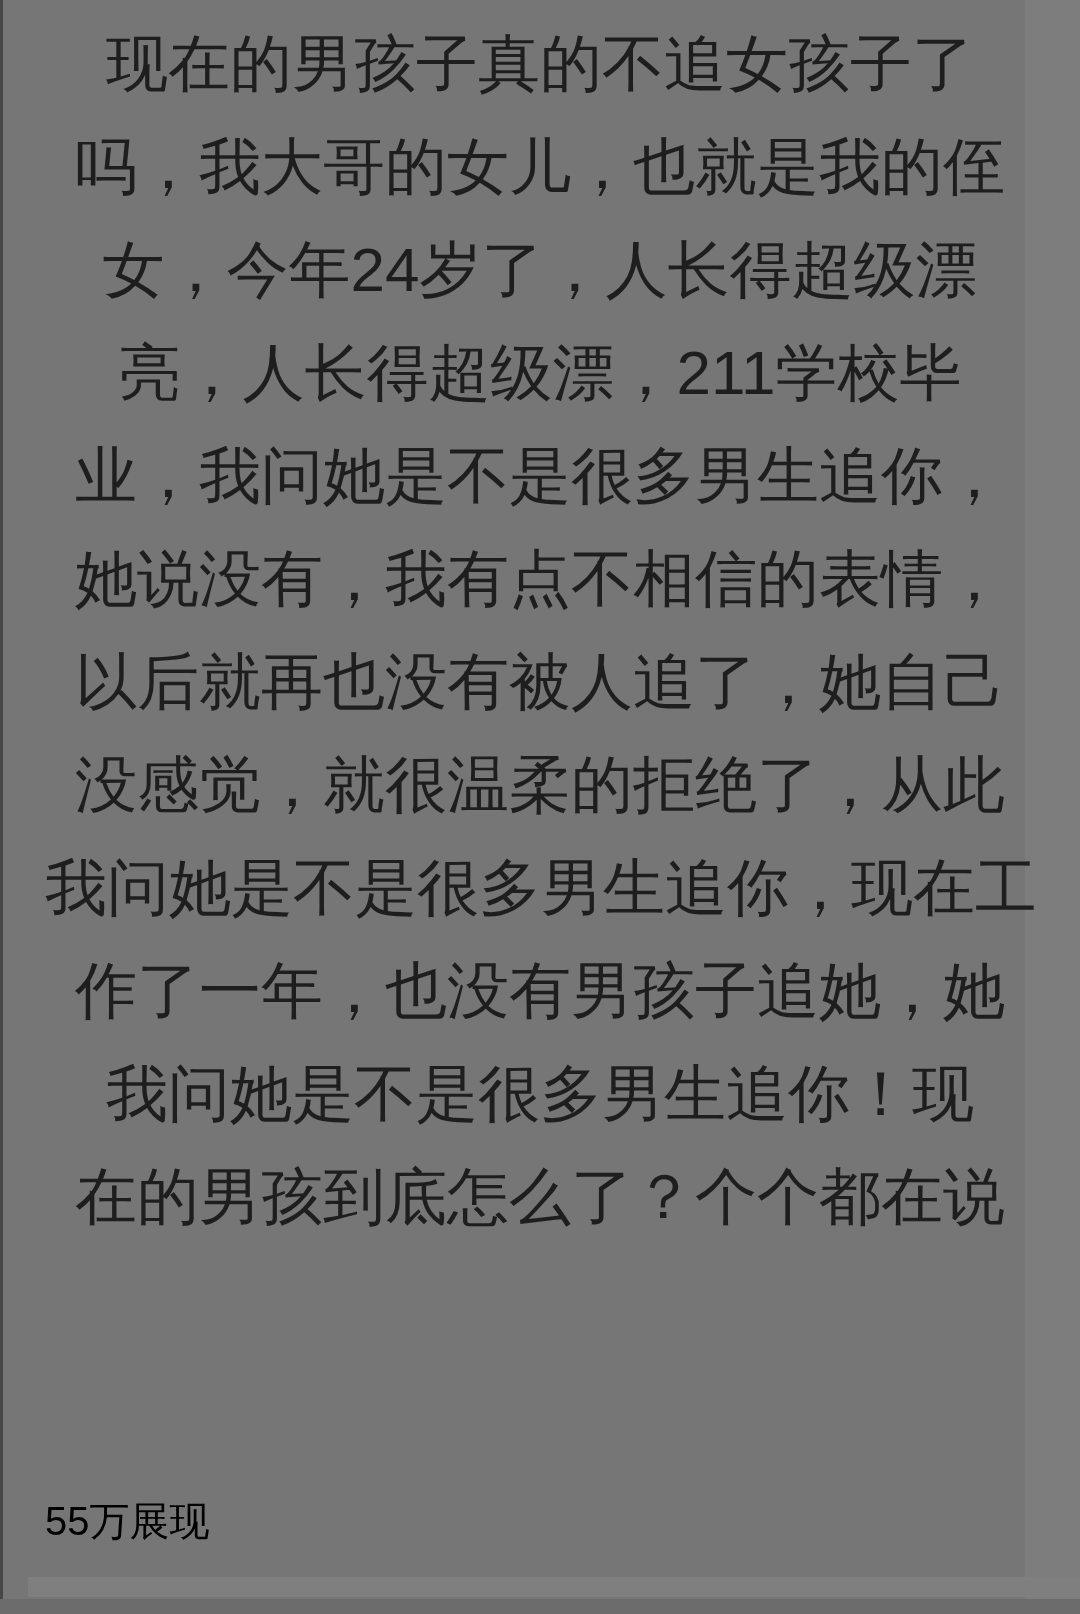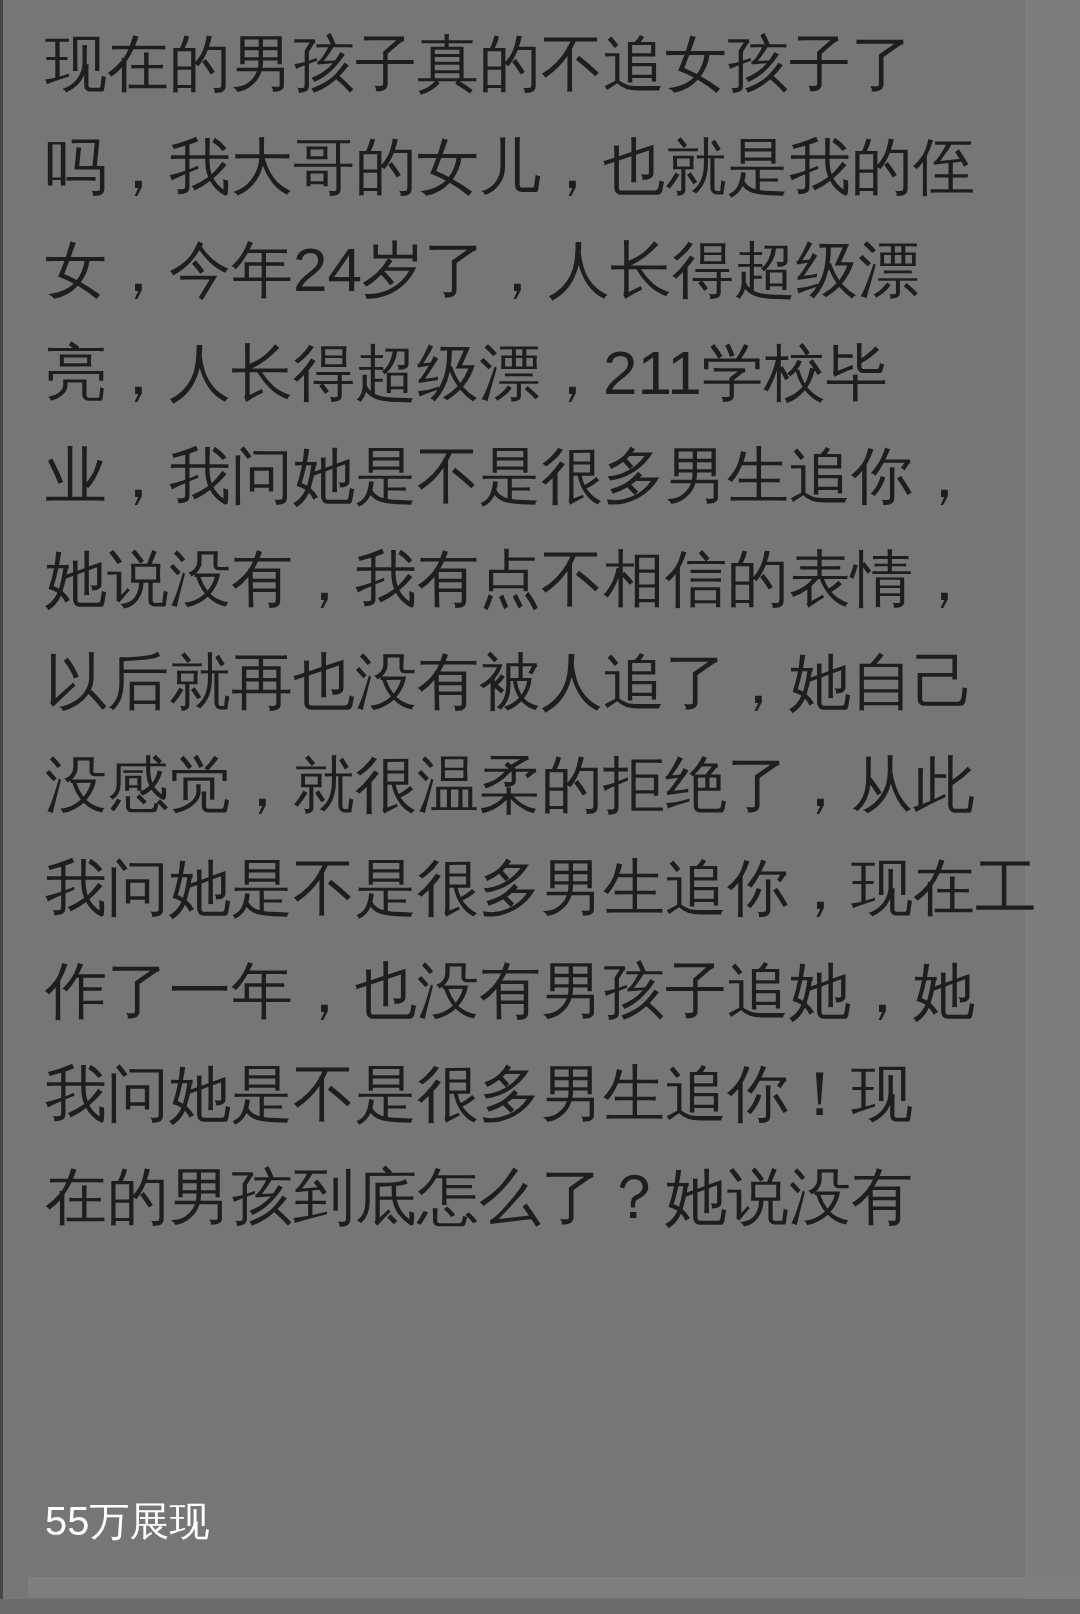--- a/index.html
+++ b/index.html
@@ -44,36 +44,37 @@
     right: 0;
     bottom: 0;
     height: 15px;
     background: #6c6c6c;
   }
   .post-body {
     position: absolute;
     left: 45px;
     top: 12px;
     width: 990px;
+    text-align: center;
   }
   .post-line {
     font-size: 62px;
     line-height: 103px;
     color: #1e1e1e;
     letter-spacing: 0px;
     white-space: nowrap;
     font-weight: 400;
   }
   .impressions {
     position: absolute;
     left: 45px;
     top: 1498px;
     font-size: 40px;
     line-height: 46px;
-    color: #ffffff;
+    color: #000000;
   }
 </style>
 </head>
 <body>
 
 <div class="left-edge-line"></div>
 <div class="right-strip"></div>
 <div class="bottom-band-light"></div>
 <div class="bottom-band-dark"></div>
 
@@ -82,16 +83,16 @@
   <div class="post-line">吗，我大哥的女儿，也就是我的侄</div>
   <div class="post-line">女，今年24岁了，人长得超级漂</div>
   <div class="post-line">亮，人长得超级漂，211学校毕</div>
   <div class="post-line">业，我问她是不是很多男生追你，</div>
   <div class="post-line">她说没有，我有点不相信的表情，</div>
   <div class="post-line">以后就再也没有被人追了，她自己</div>
   <div class="post-line">没感觉，就很温柔的拒绝了，从此</div>
   <div class="post-line">我问她是不是很多男生追你，现在工</div>
   <div class="post-line">作了一年，也没有男孩子追她，她</div>
   <div class="post-line">我问她是不是很多男生追你！现</div>
-  <div class="post-line">在的男孩到底怎么了？她说没有</div>
+  <div class="post-line">在的男孩到底怎么了？个个都在说</div>
 </div>
 
 <div class="impressions">55万展现</div>
 
 </body></html>

